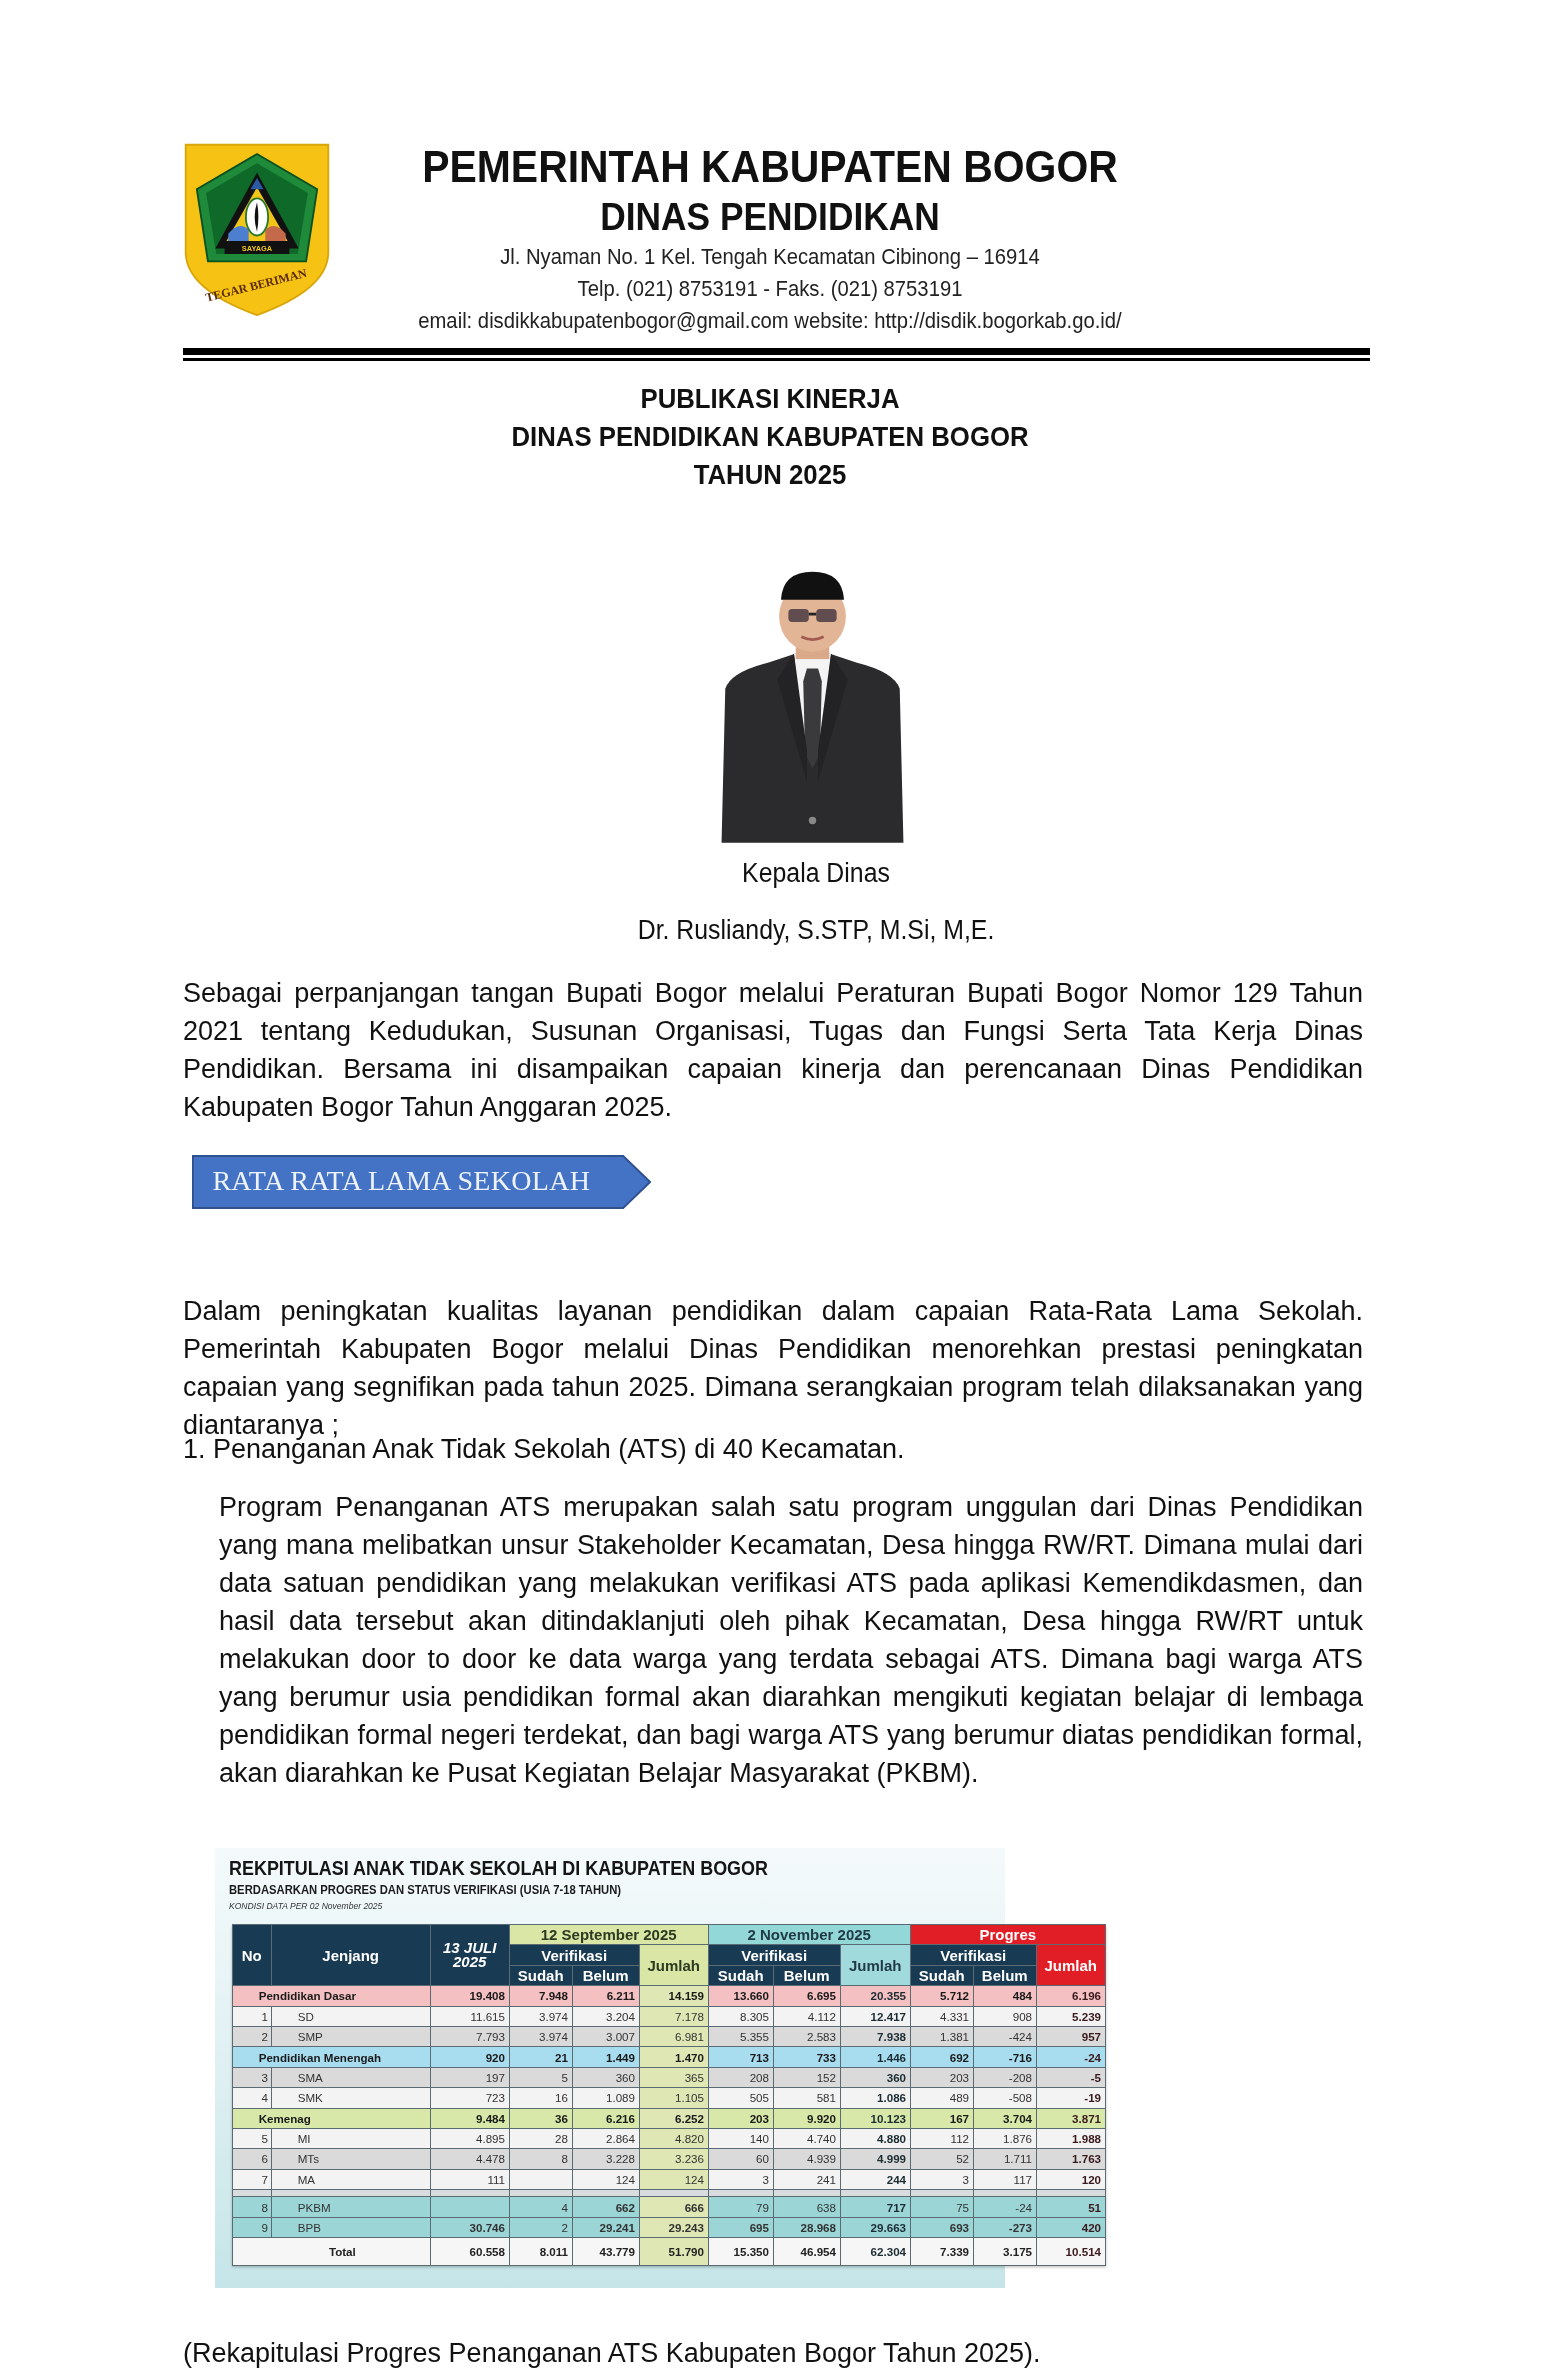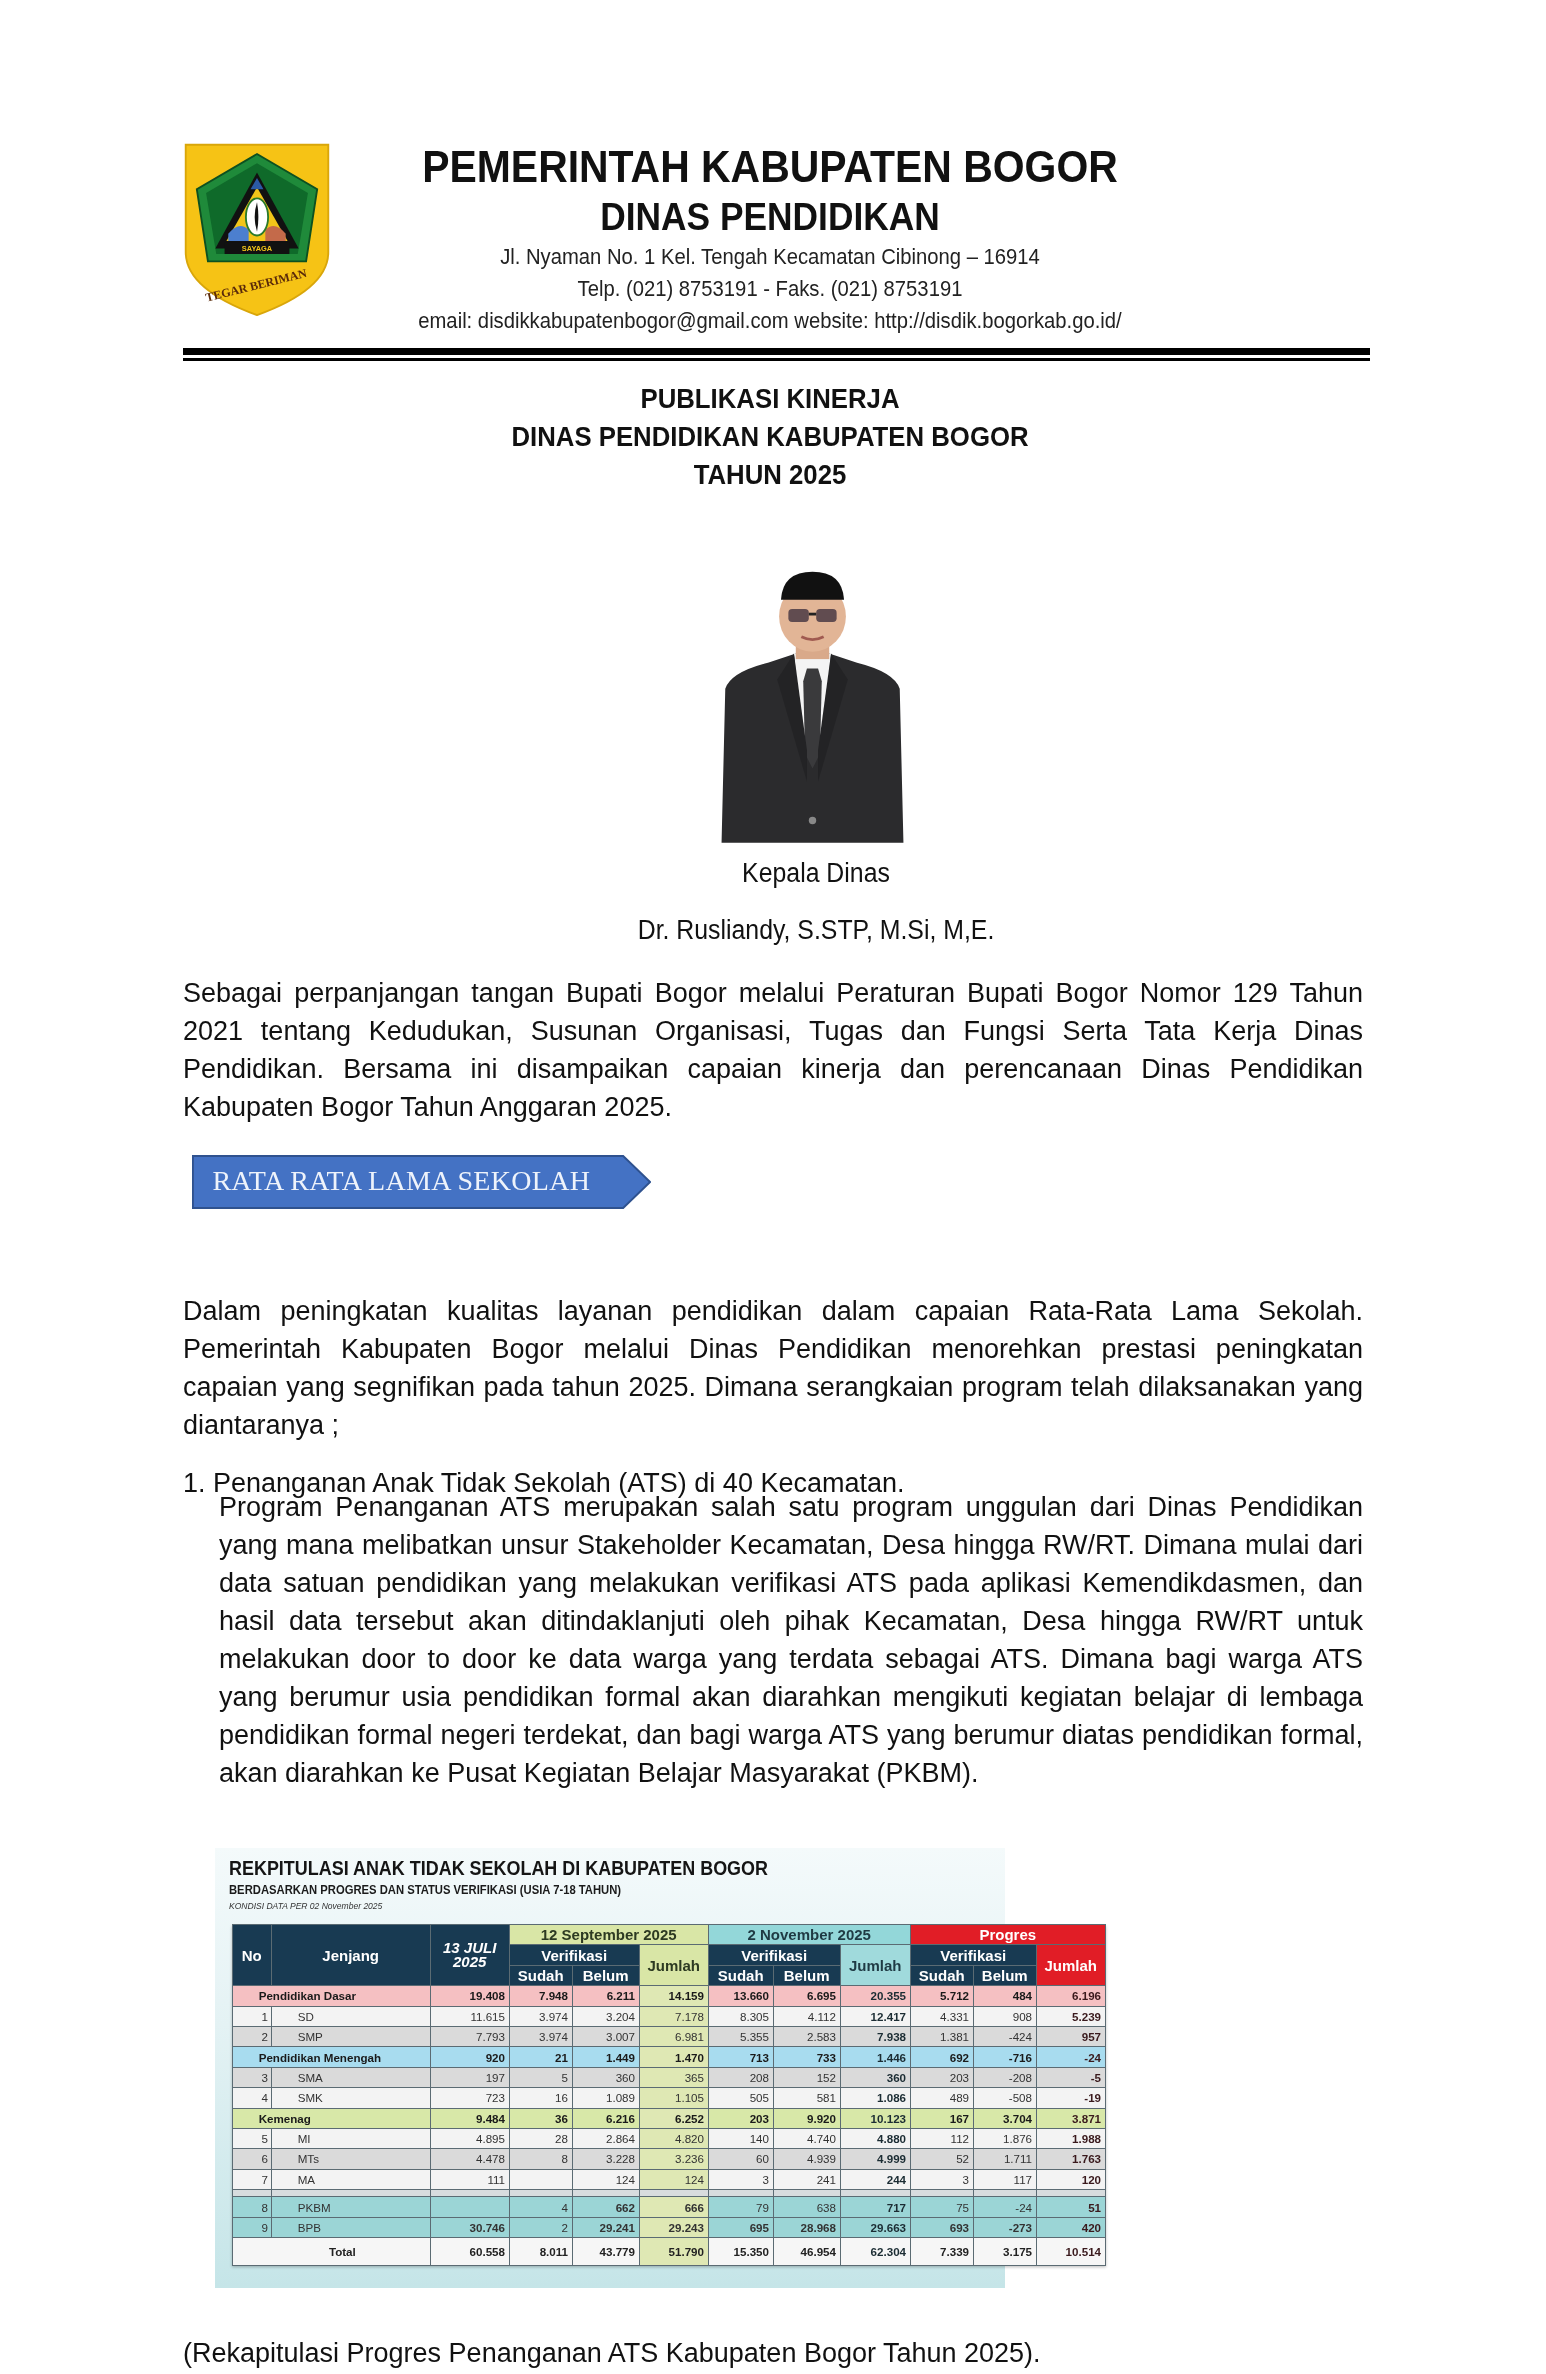--- a/index.html
+++ b/index.html
@@ -21,21 +21,21 @@
   
   .photo { position: absolute; left: 703px; top: 568px; width: 219px; height: 275px; }
 
   .center-text { position: absolute; left: 306px; width: 1020px; text-align: center; font-size: 27px; transform: scaleX(0.92); }
   .caption-role { top: 858px; }
   .caption-name { top: 915px; }
 
   .para { position: absolute; font-size: 27px; line-height: 38px; text-align: justify; text-align-last: left; color: #111; }
   .p1 { left: 183px; top: 974px; width: 1180px; }
   .p2 { left: 183px; top: 1292px; width: 1180px; }
-  .p3 { left: 183px; top: 1464px; width: 1180px; }
+  .p3 { left: 183px; top: 1430px; width: 1180px; }
   .p4 { left: 219px; top: 1488px; width: 1144px; }
   .p5 { left: 183px; top: 2334px; width: 1180px; }
 
   
   .banner { position: absolute; left: 192px; top: 1155px; width: 459px; height: 54px; }
   .banner svg { position: absolute; left: 0; top: 0; }
   .banner .btext { position: absolute; left: 20.4px; top: 10.2px; font-family: "Liberation Serif", serif; font-size: 28px; color: #eef3fb; white-space: nowrap; letter-spacing: 0.3px; }
 
   
   .tbl-wrap { position: absolute; left: 215px; top: 1848px; width: 790px; height: 440px; background: linear-gradient(180deg, #f4fafb 0%, #e4f2f4 40%, #c5e5e8 100%); }

